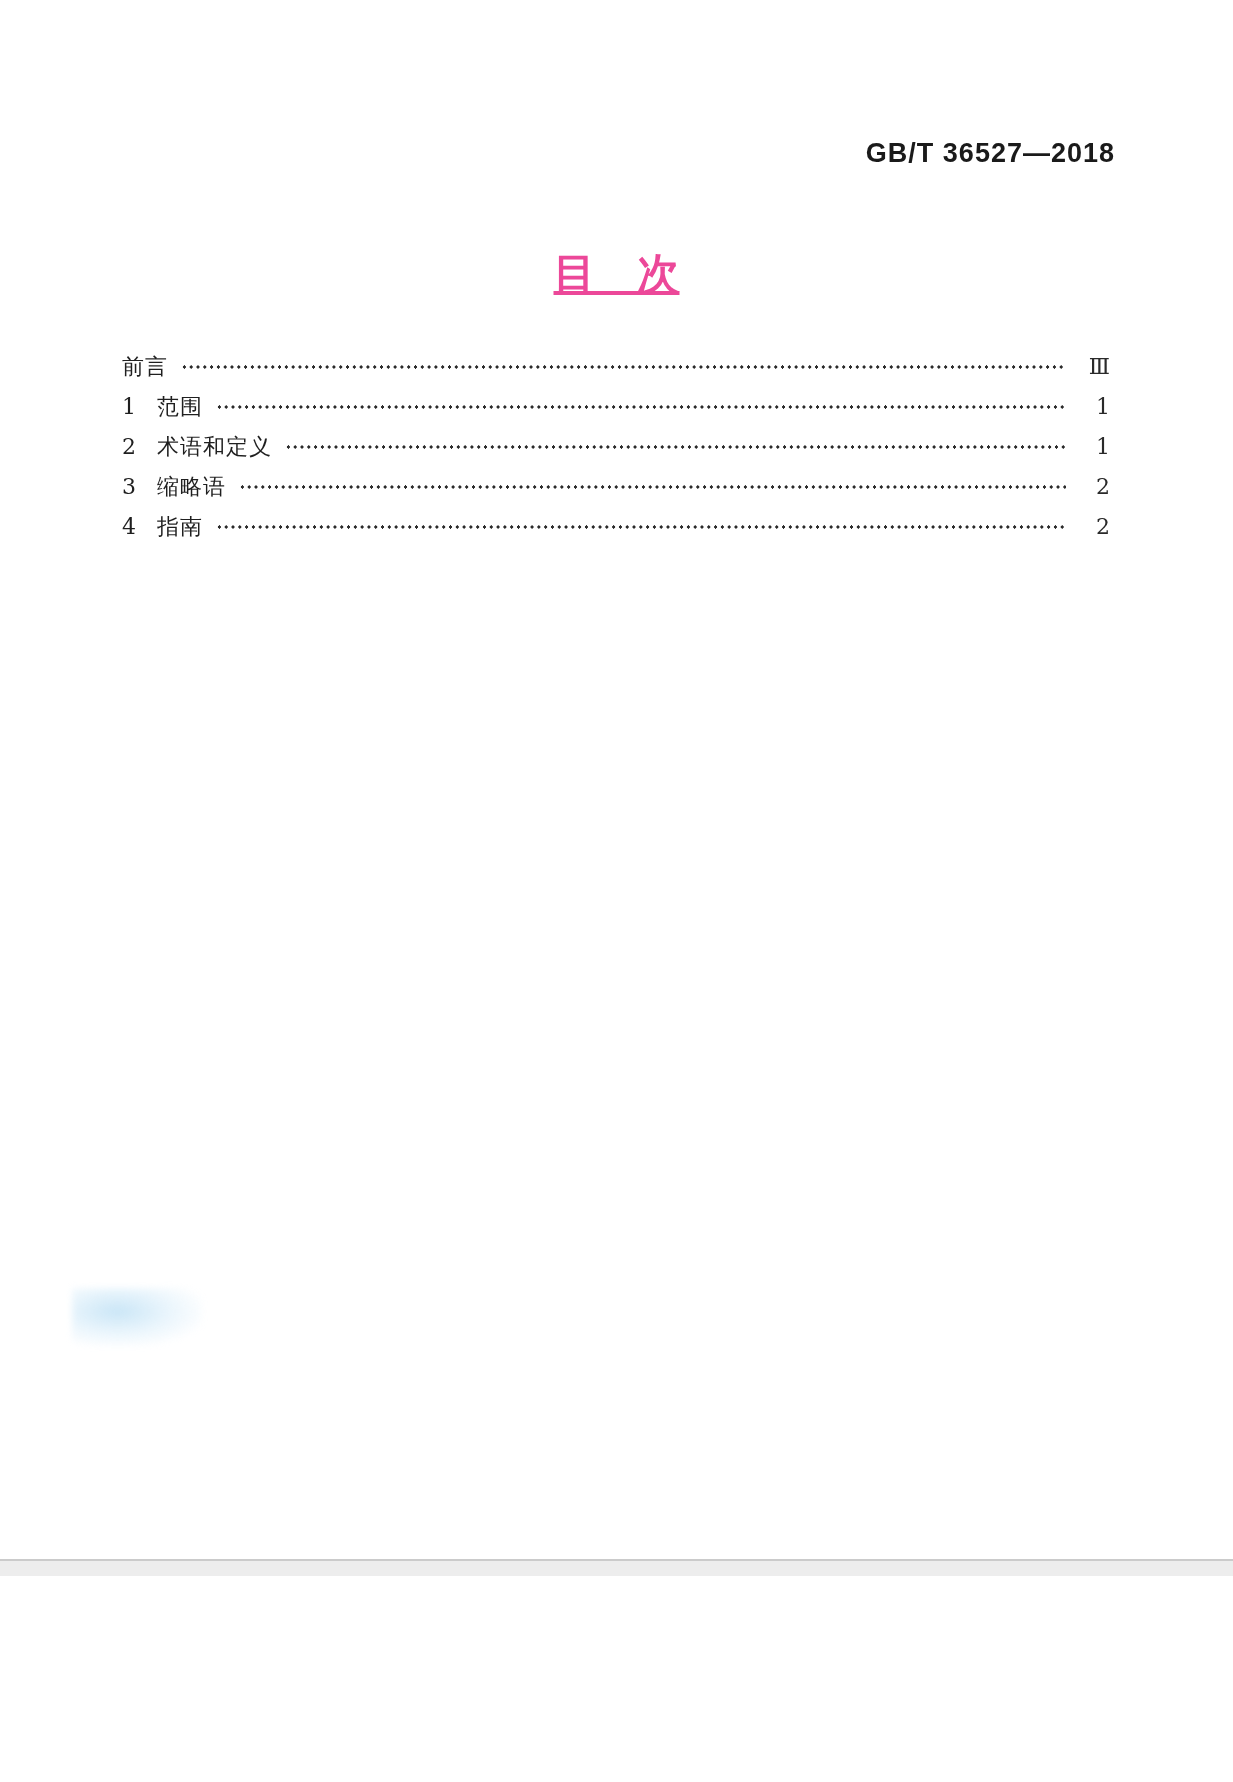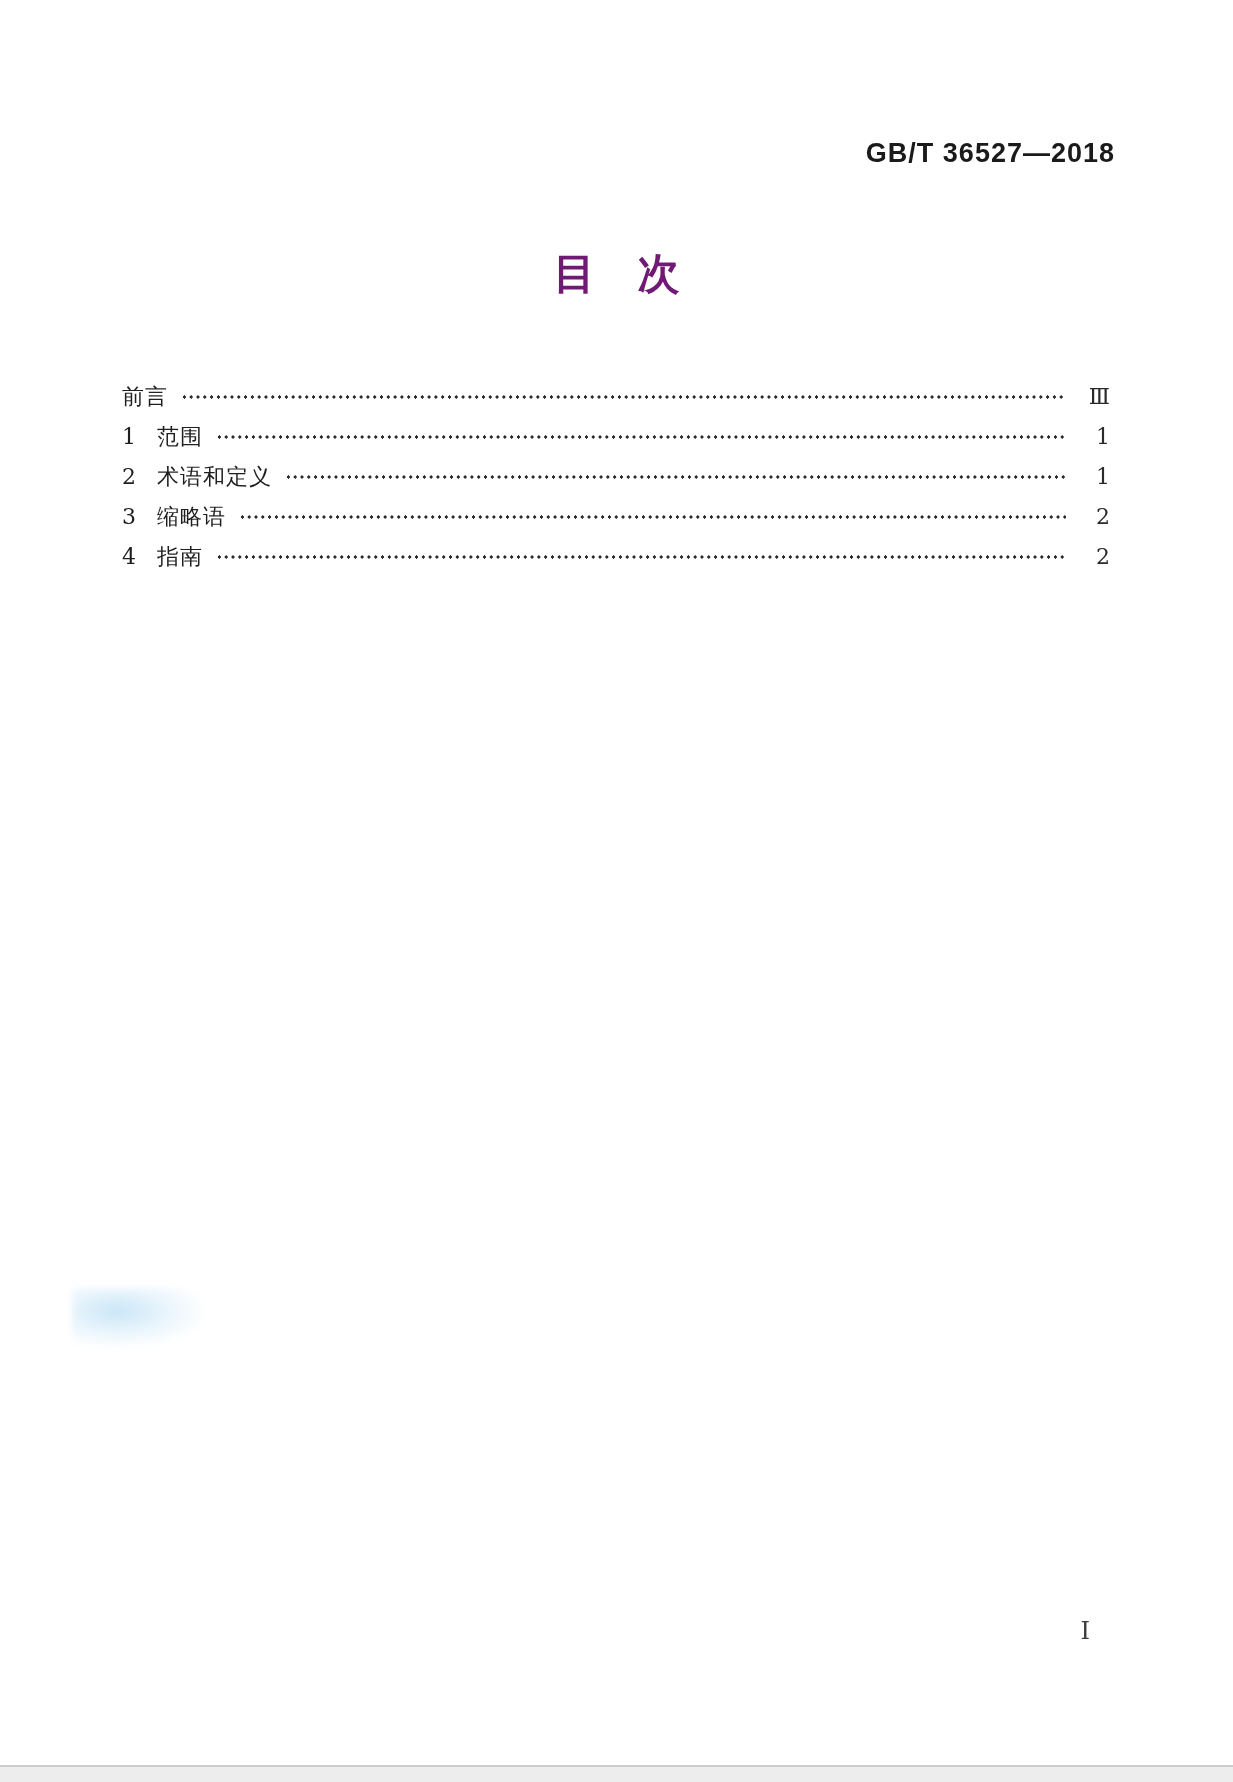--- a/index.html
+++ b/index.html
@@ -3,21 +3,21 @@
 <meta charset="utf-8">
 <style>
   html, body {
     margin: 0;
     padding: 0;
     background: #ffffff;
   }
   .page {
     position: relative;
     width: 1233px;
-    height: 1782px;
+    height: 1576px;
     background: #ffffff;
     overflow: hidden;
     font-family: "DejaVu Serif", "Liberation Serif", serif;
     color: #1f1f1f;
   }
 
   
   .std-code {
     position: absolute;
     top: 138px;
@@ -33,31 +33,31 @@
   
   .doc-title {
     position: absolute;
     top: 246px;
     left: 0;
     width: 100%;
     text-align: center;
     font-family: "Liberation Sans", "DejaVu Sans", sans-serif;
     font-weight: bold;
     font-size: 42px;
-    color: #701a75;
+    color: #ec4899;
     white-space: pre;
+    text-decoration: underline;
   }
 
   
   .toc {
     position: absolute;
     top: 347px;
     left: 122px;
     right: 123px;
-    margin-top: 30px;
   }
   .toc-row {
     display: flex;
     align-items: center;
     height: 40px;
     font-size: 22px;
     line-height: 40px;
     white-space: nowrap;
   }
   .toc-num {

